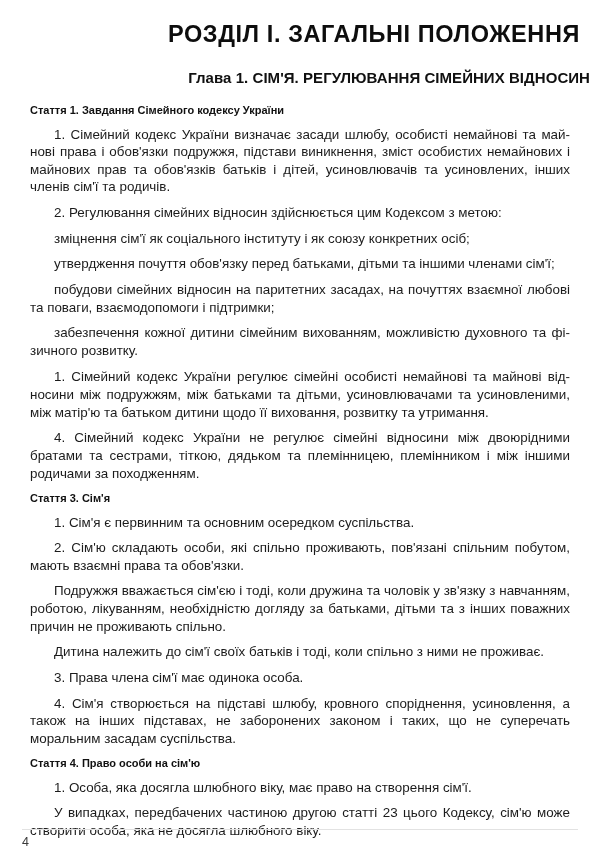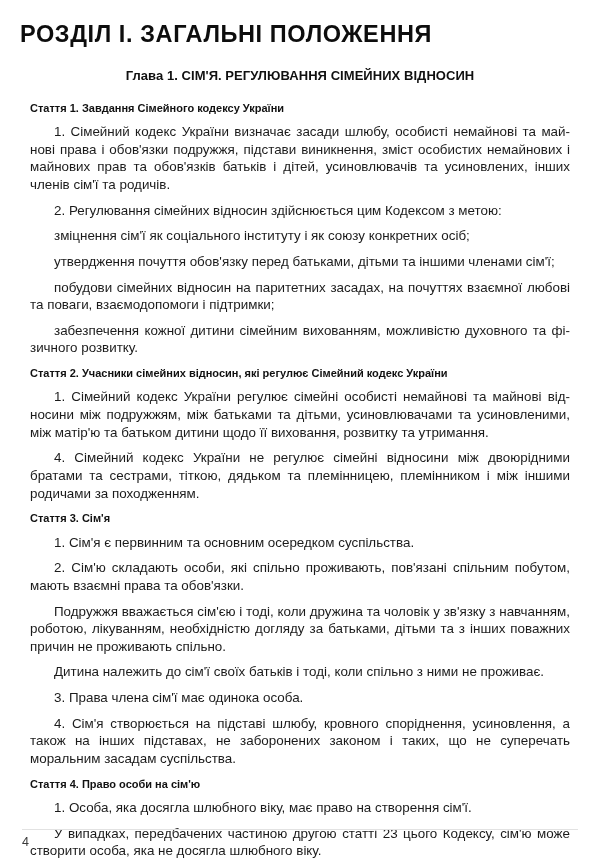--- a/index.html
+++ b/index.html
@@ -18,32 +18,32 @@
   }
   .page {
     width: 600px;
     height: 866px;
     box-sizing: border-box;
     position: relative;
   }
   .part-title {
     font-size: 23.5px;
     font-weight: bold;
-    text-align: left;
+    text-align: right;
     letter-spacing: 0.6px;
     color: #0d0d0d;
     margin: 0;
     padding: 22px 20px 0 20px;
     line-height: 1.1;
     white-space: nowrap;
   }
   .chapter-title {
-    font-size: 13px;
+    font-size: 15px;
     font-weight: bold;
-    text-align: center;
+    text-align: right;
     color: #101010;
     margin: 0;
     padding: 21px 10px 0 10px;
     line-height: 1.15;
     letter-spacing: 0.05px;
     white-space: nowrap;
   }
   .content {
     padding: 0 22px 0 22px;
     margin-top: 17px;
@@ -111,21 +111,20 @@
       <h3 class="article-heading">Стаття 1. Завдання Сімейного кодексу України</h3>
       <p class="para heading-to-body">1. Сімейний кодекс України визначає засади шлюбу, особисті немайнові та май­нові права і обов'язки подружжя, підстави виникнення, зміст особистих немайнових і майнових прав та обов'язків батьків і дітей, усиновлювачів та усиновлених, інших членів сім'ї та родичів.</p>
       <p class="para">2. Регулювання сімейних відносин здійснюється цим Кодексом з метою:</p>
       <p class="para">зміцнення сім'ї як соціального інституту і як союзу конкретних осіб;</p>
       <p class="para">утвердження почуття обов'язку перед батьками, дітьми та іншими членами сім'ї;</p>
       <p class="para">побудови сімейних відносин на паритетних засадах, на почуттях взаємної любові та поваги, взаємодопомоги і підтримки;</p>
       <p class="para">забезпечення кожної дитини сімейним вихованням, можливістю духовного та фі­зичного розвитку.</p>
     </div>
 
     <div class="gap-before-heading">
-      <h3 class="article-heading h-spaced">Стаття 2. Учасники сімейних відносин, які регулює Сімейний кодекс України</h3>
       <p class="para heading-to-body">1. Сімейний кодекс України регулює сімейні особисті немайнові та майнові від­носини між подружжям, між батьками та дітьми, усиновлювачами та усиновленими, між матір'ю та батьком дитини щодо її виховання, розвитку та утримання.</p>
       <p class="para">4. Сімейний кодекс України не регулює сімейні відносини між двоюрідними братами та сестрами, тіткою, дядьком та племінницею, племінником і між іншими родичами за походженням.</p>
     </div>
 
     <div class="gap-before-heading">
       <h3 class="article-heading">Стаття 3. Сім'я</h3>
       <p class="para heading-to-body">1. Сім'я є первинним та основним осередком суспільства.</p>
       <p class="para">2. Сім'ю складають особи, які спільно проживають, пов'язані спільним побутом, мають взаємні права та обов'язки.</p>
       <p class="para">Подружжя вважається сім'єю і тоді, коли дружина та чоловік у зв'язку з навчан­ням, роботою, лікуванням, необхідністю догляду за батьками, дітьми та з інших поважних причин не проживають спільно.</p>
       <p class="para">Дитина належить до сім'ї своїх батьків і тоді, коли спільно з ними не проживає.</p>

